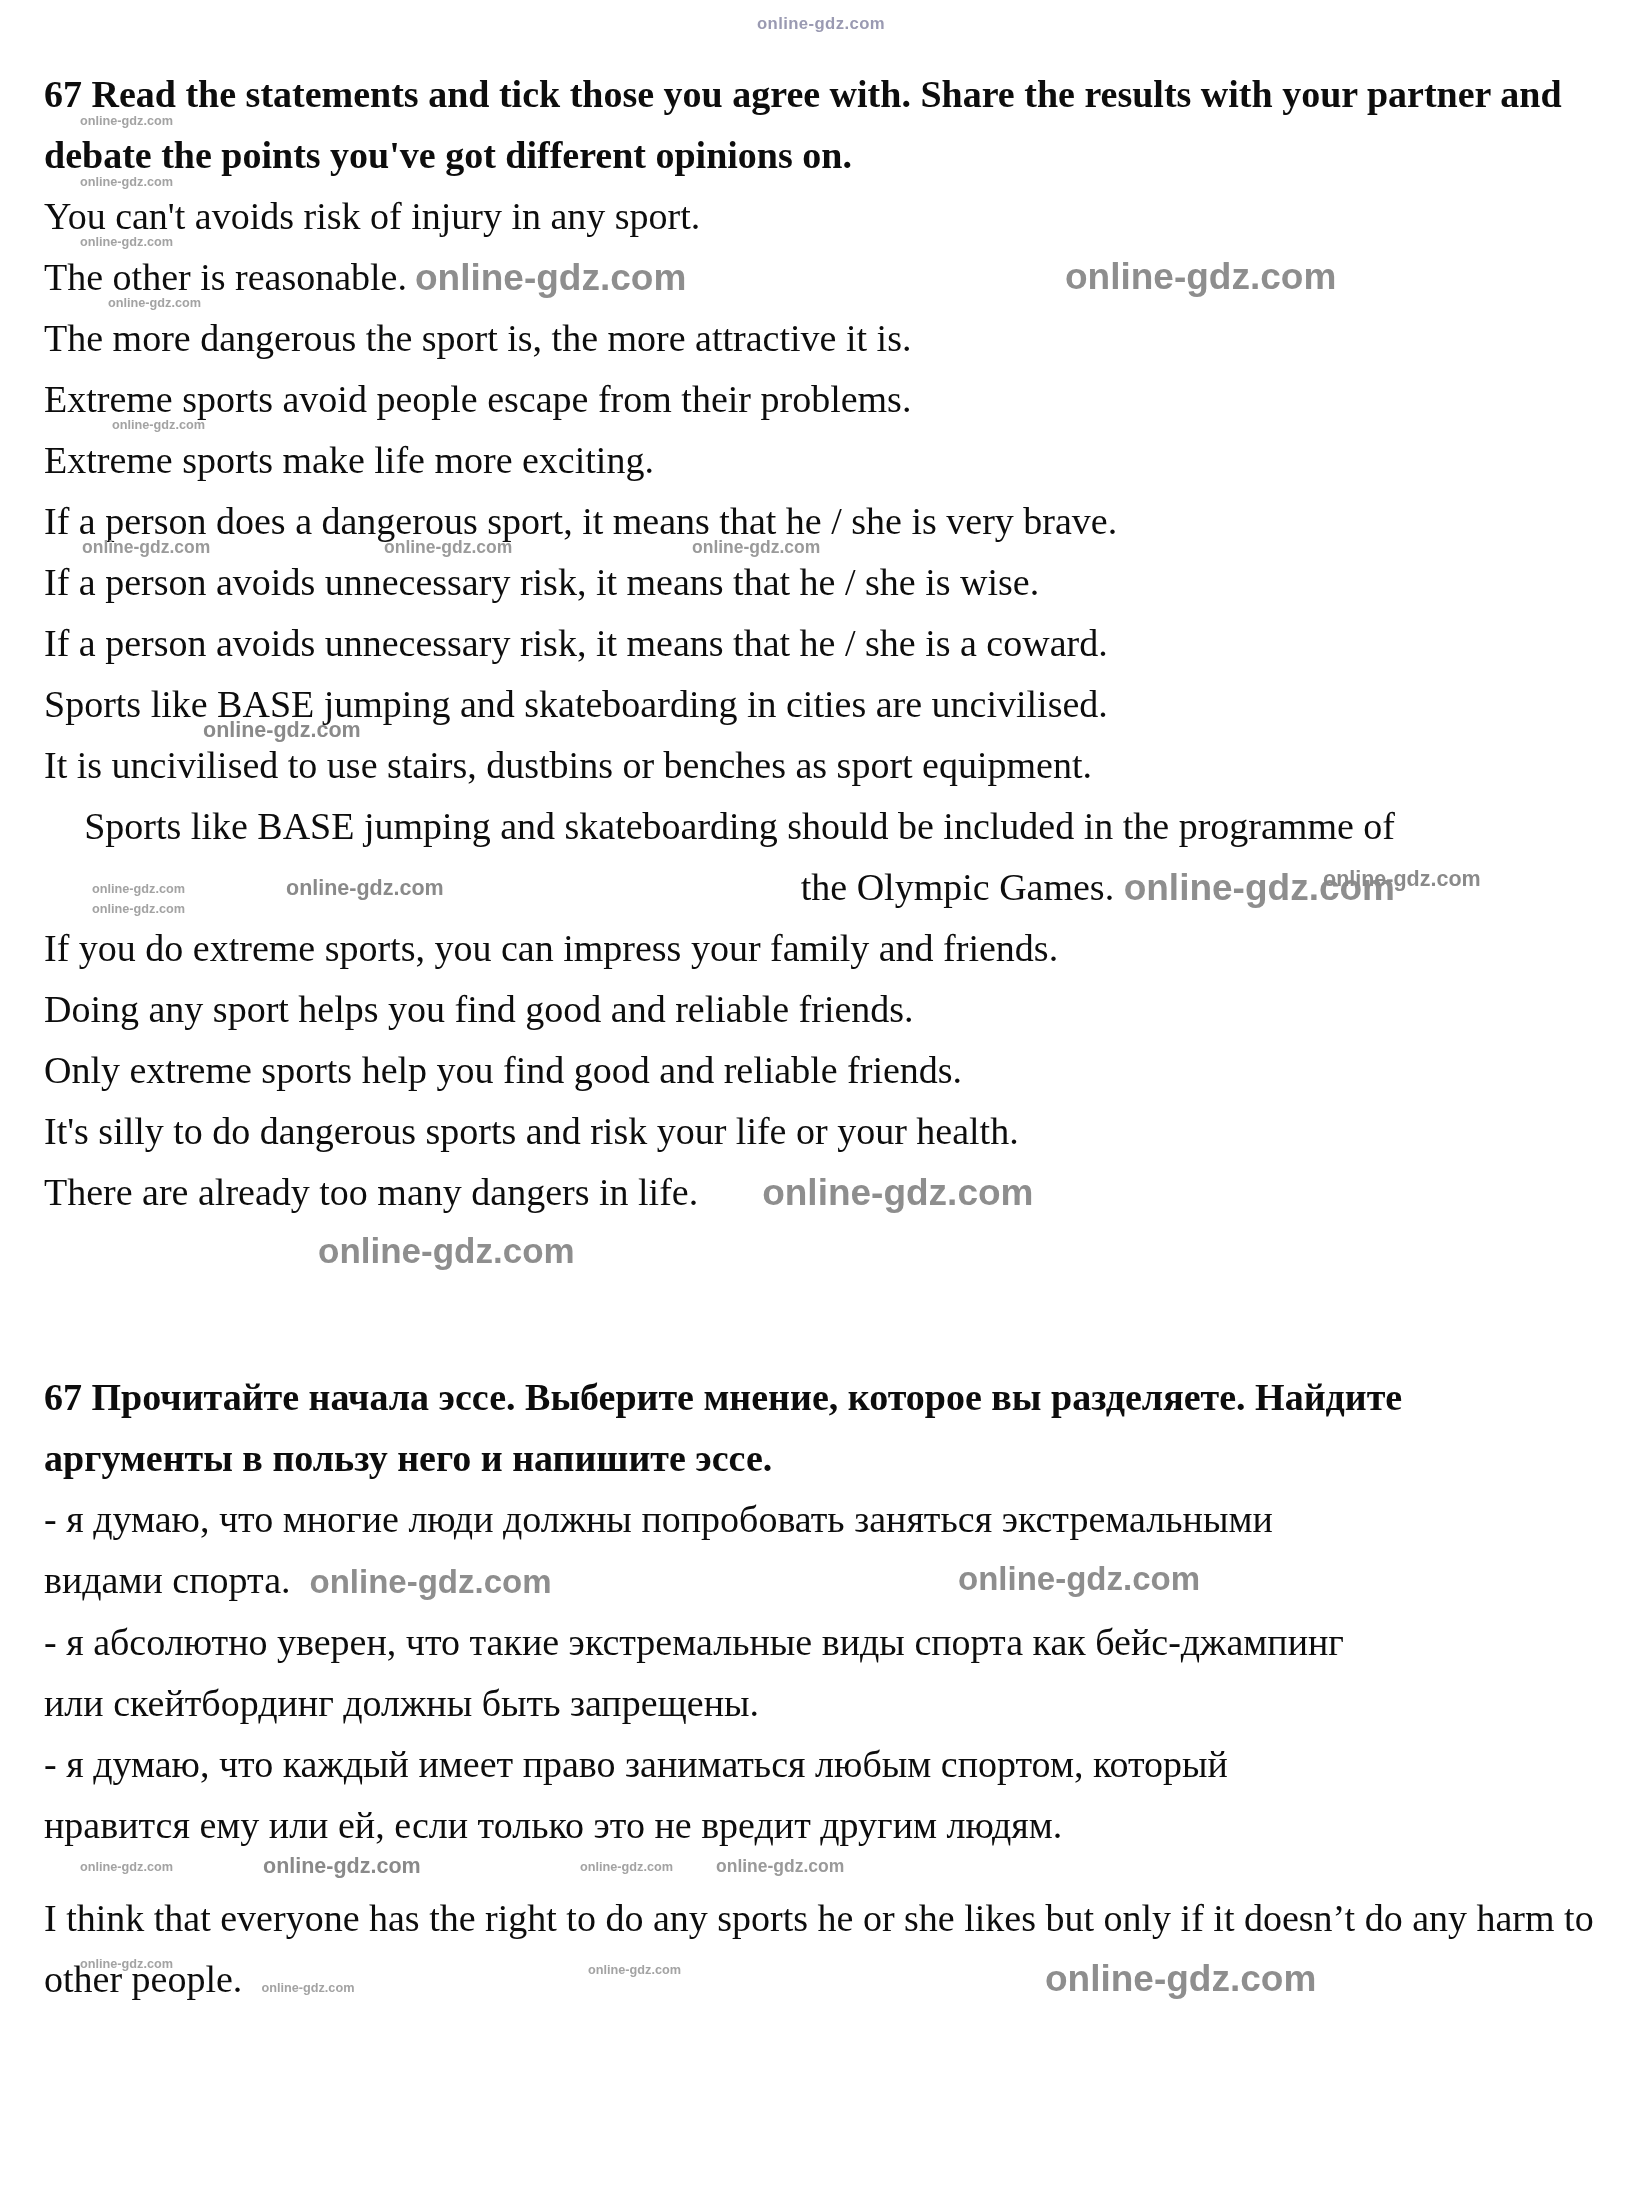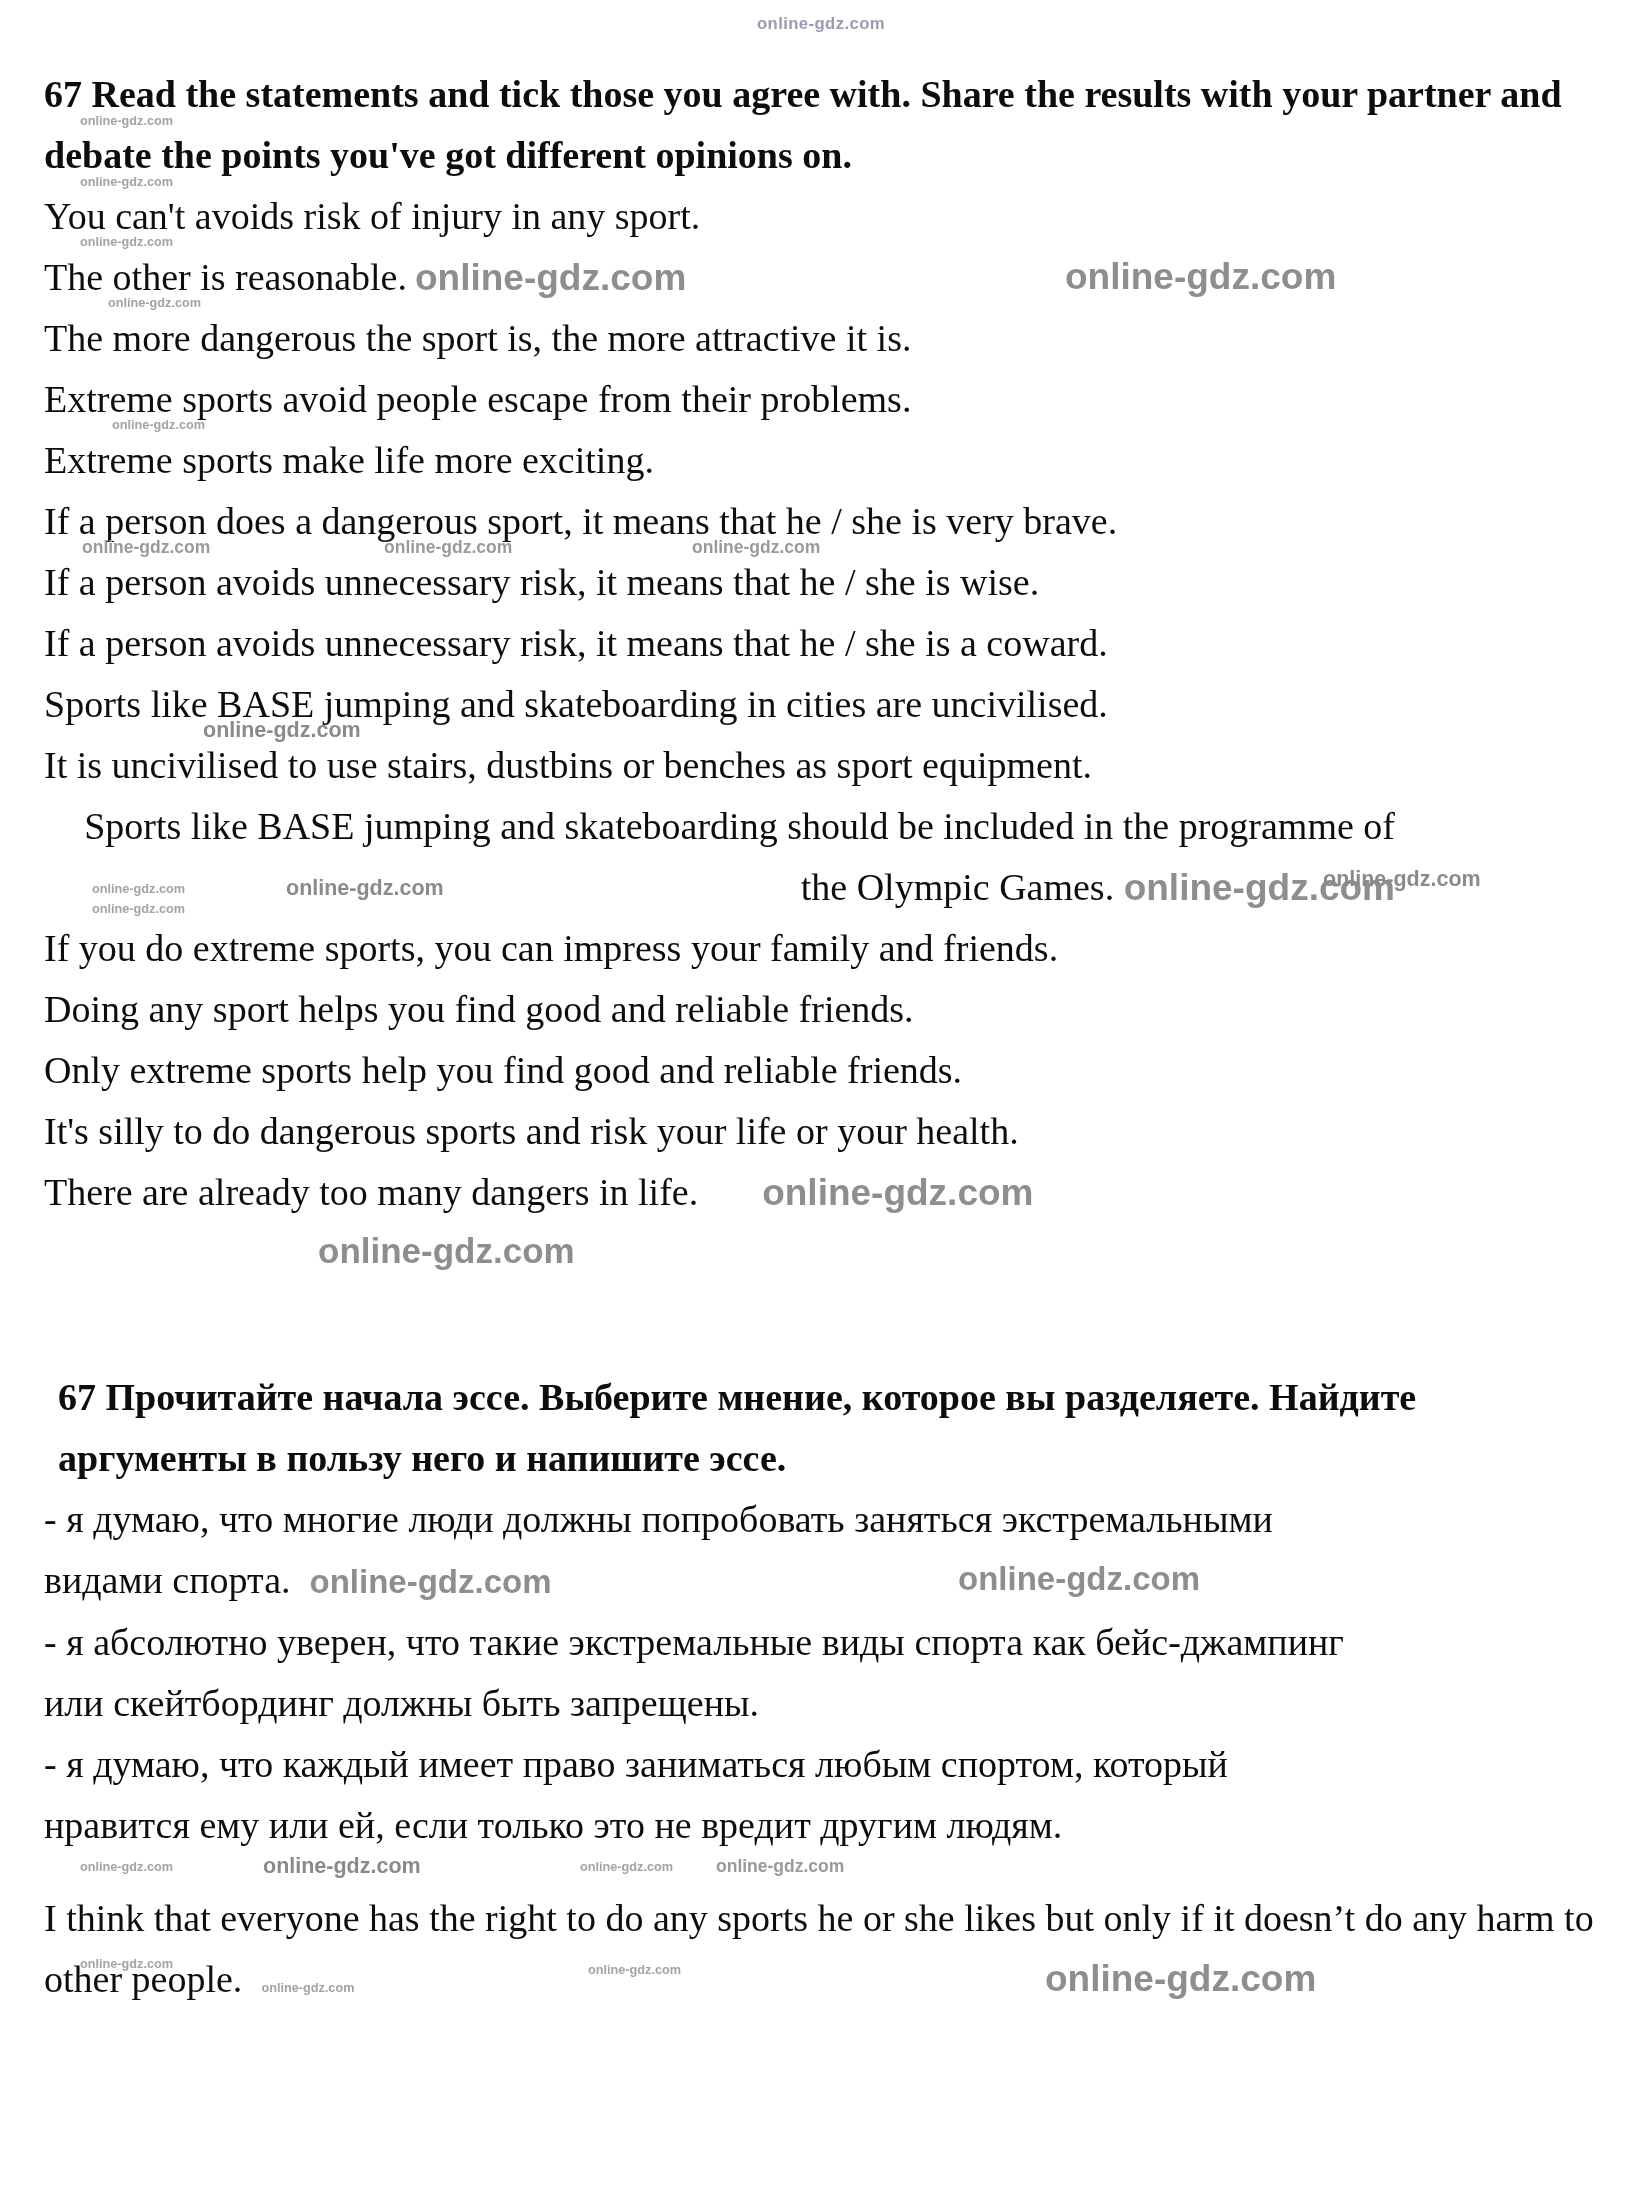--- a/index.html
+++ b/index.html
@@ -29,21 +29,21 @@
   .wm-xs { font-size: 12.7px; color: #a3a3a3; }
   .wm-inline { margin-left: 9.5px; vertical-align: baseline; }
   .wm-standalone { margin: 6.4px 0 0 274px; font-size: 35px; line-height: 1.25; }
 
   .heading {
     position: relative;
     font-size: 38px; line-height: 61px; font-weight: bold;
     margin: 24px 0 0 0;
     max-width: 1534px;
   }
-  .heading.ru { margin-top: 94px; max-width: 1430px; margin-left: 14px; }
+  .heading.ru { margin-top: 94px; max-width: 1430px; }
 
   .statements { margin: 0; }
   .stmt { position: relative; font-size: 38px; line-height: 61px; }
   .stmt-wrap { max-width: 1351px; text-align: right; }
 
   .opt { position: relative; font-size: 38px; line-height: 61px; max-width: 1319px; }
   .final { position: relative; font-size: 38px; line-height: 61px; margin-top: 32px; max-width: 1573px; }
 </style>
 </head>
 <body>

